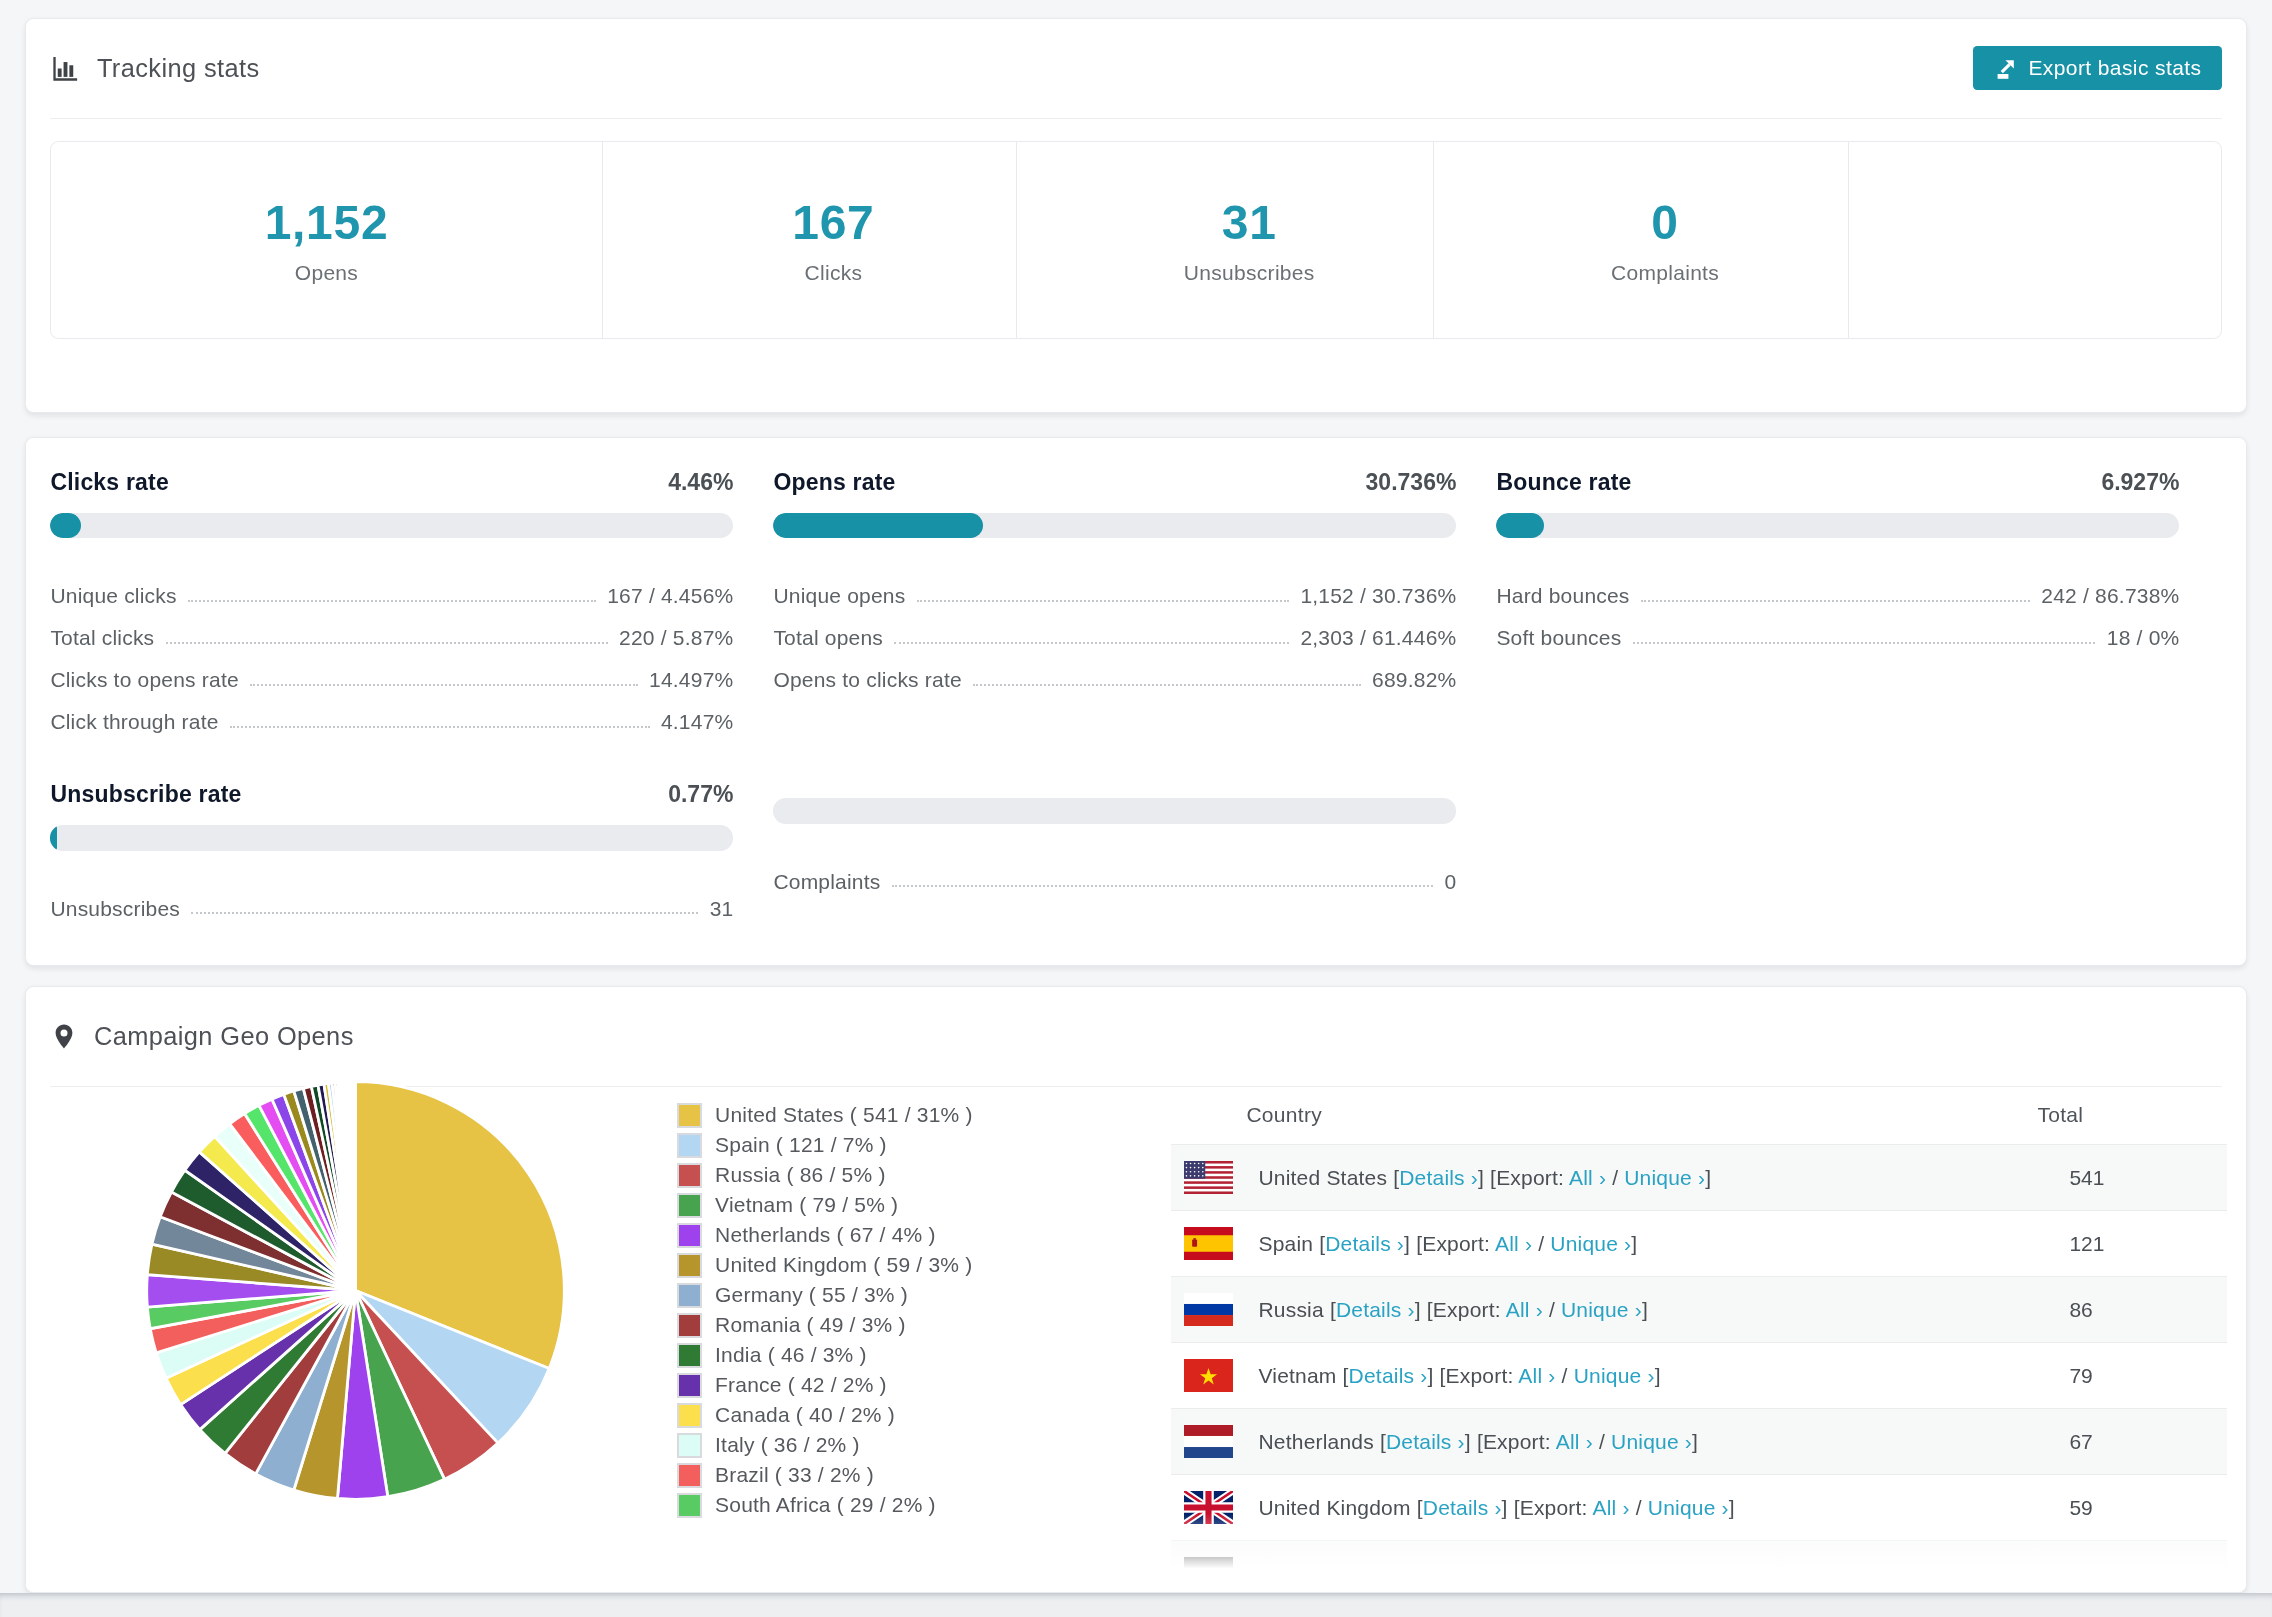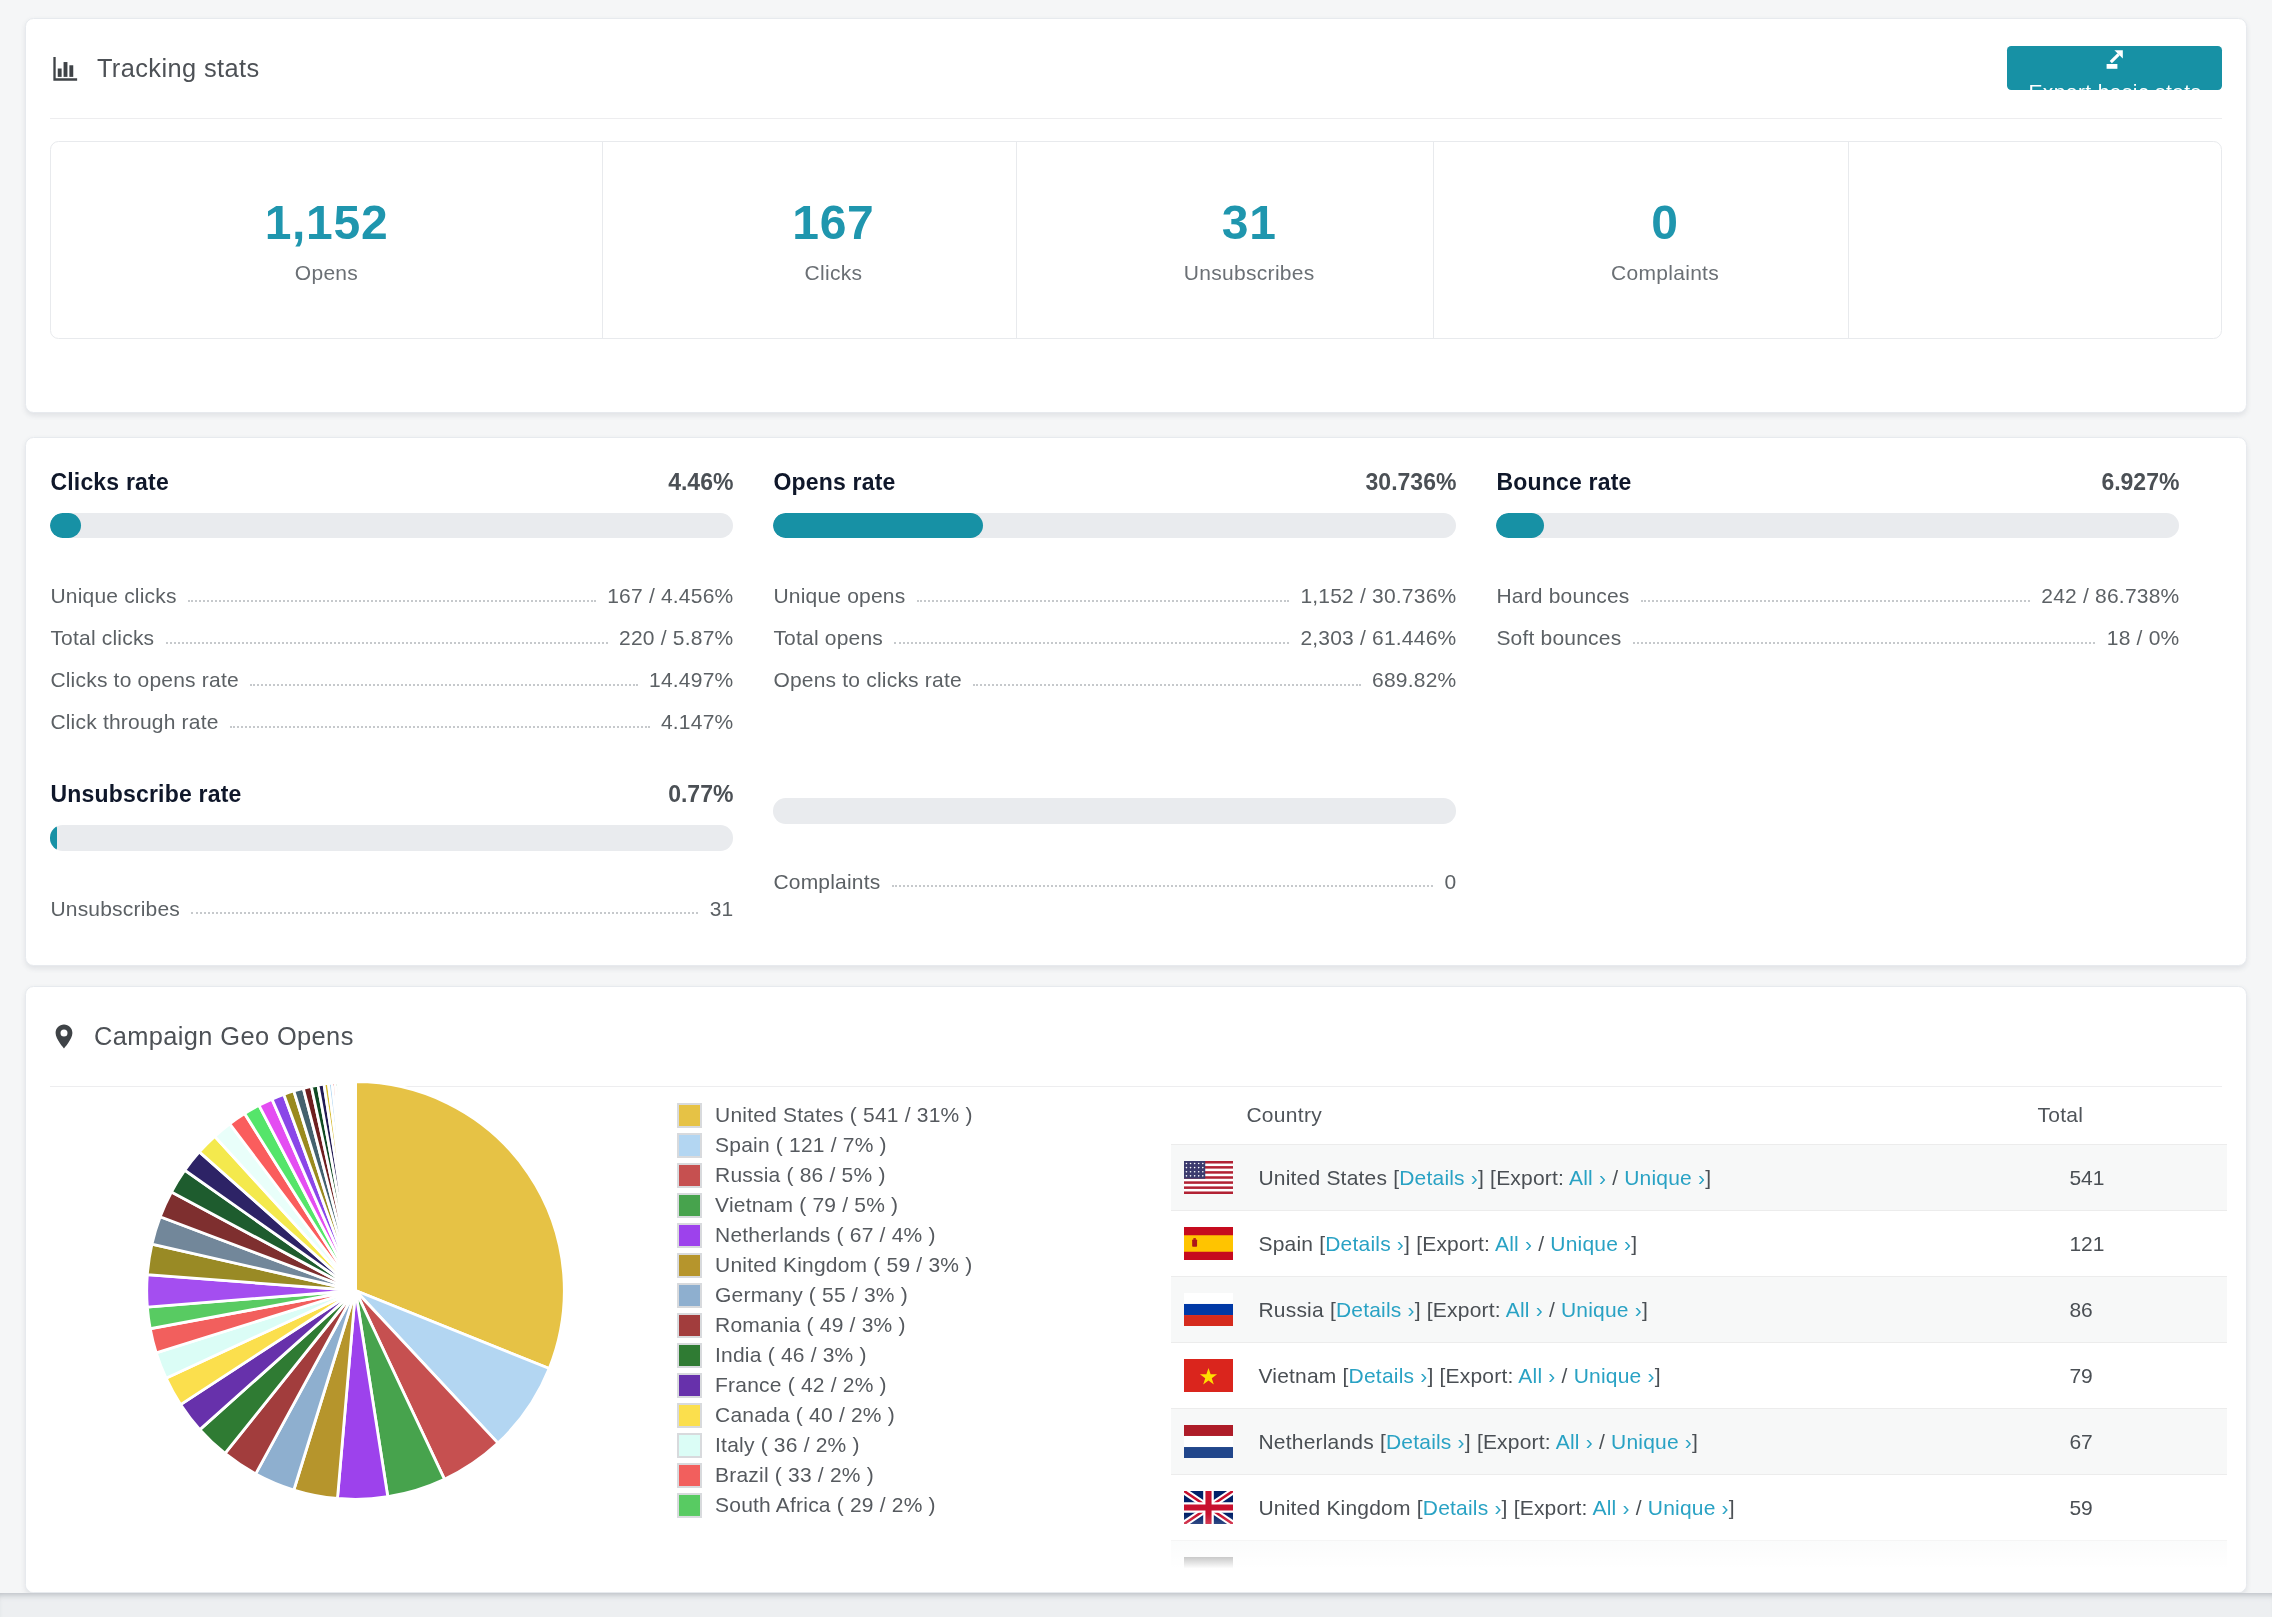--- a/index.html
+++ b/index.html
@@ -19,21 +19,21 @@
   
   #card-tracking{top:17.6px;height:395px;}
   .card-header{display:flex;align-items:center;height:99px;padding:0 24px;}
   .card-title{font-size:25.4px;color:#4d5156;letter-spacing:0.4px;}
   .hdr-icon{margin-right:15.5px;display:flex;align-items:center;}
   .card-divider{height:0.7px;background:#ededef;margin:0 24px;}
   .export-btn{
     margin-left:auto;display:flex;align-items:center;gap:10px;
     background:#1791a5;color:#fff;border:none;border-radius:4.2px;
     height:44px;padding:0 21px;font-size:21px;font-family:inherit;
-    letter-spacing:0.4px;cursor:pointer;flex-direction:column;
+    letter-spacing:0.4px;cursor:pointer;
   }
   .stats-box{
     margin:22.6px 24px 0 24px;height:196px;
     border:0.7px solid #e8eaed;border-radius:8.5px;
     display:flex;overflow:hidden;gap:48px;
   }
   .stat-cell{
     display:flex;flex-direction:column;align-items:center;justify-content:center;
     border-right:0.7px solid #e8eaed;box-sizing:border-box;
   }

